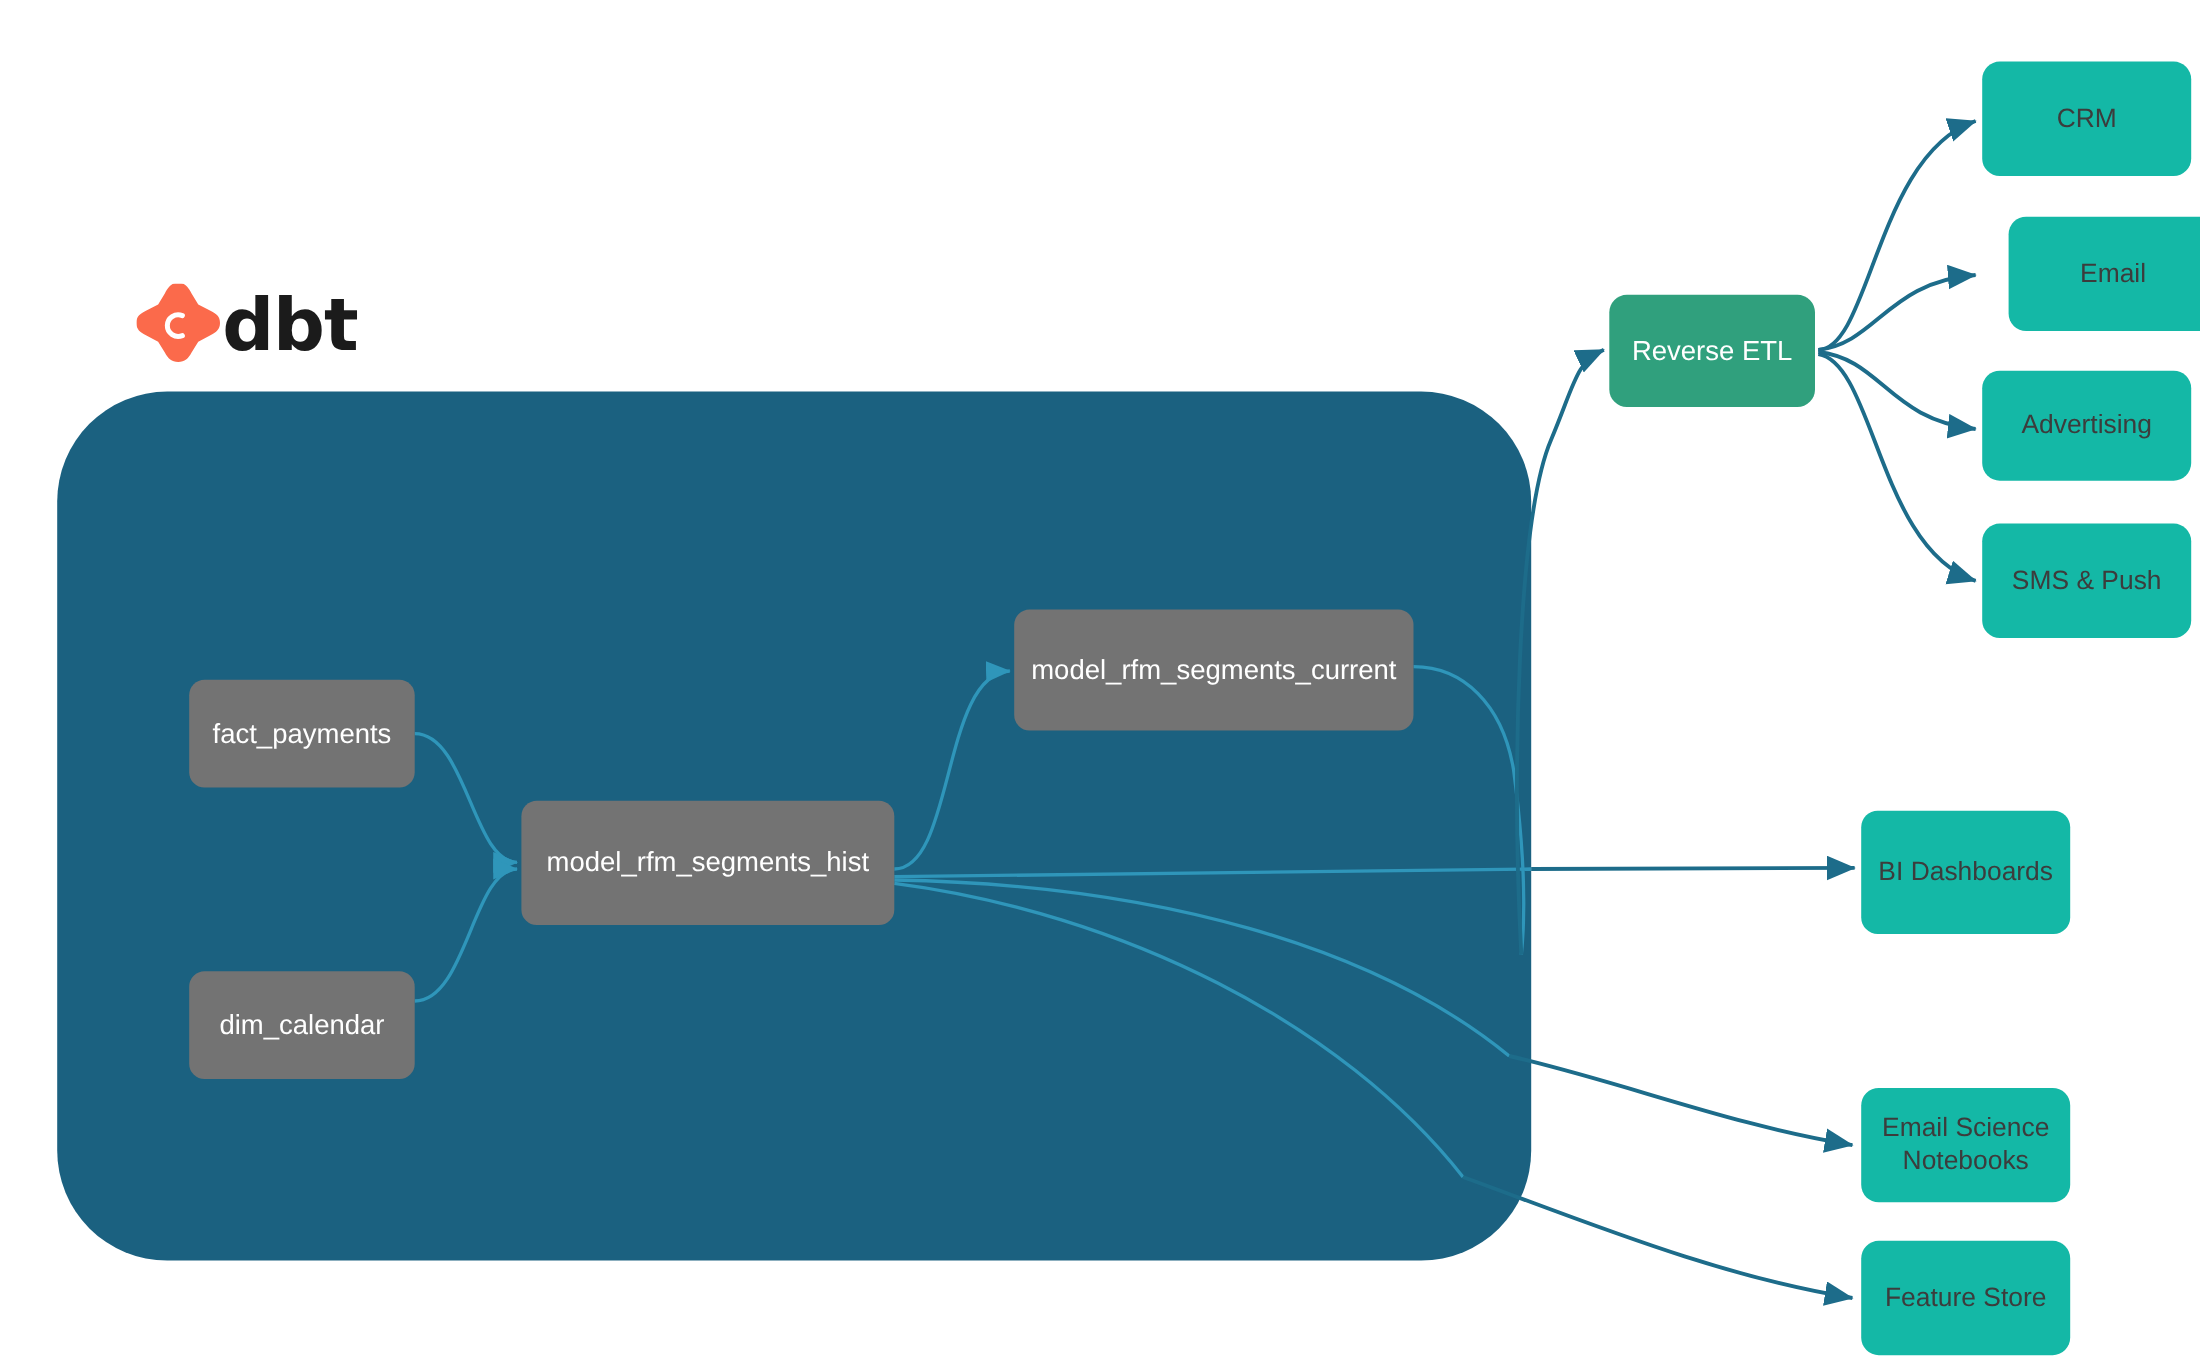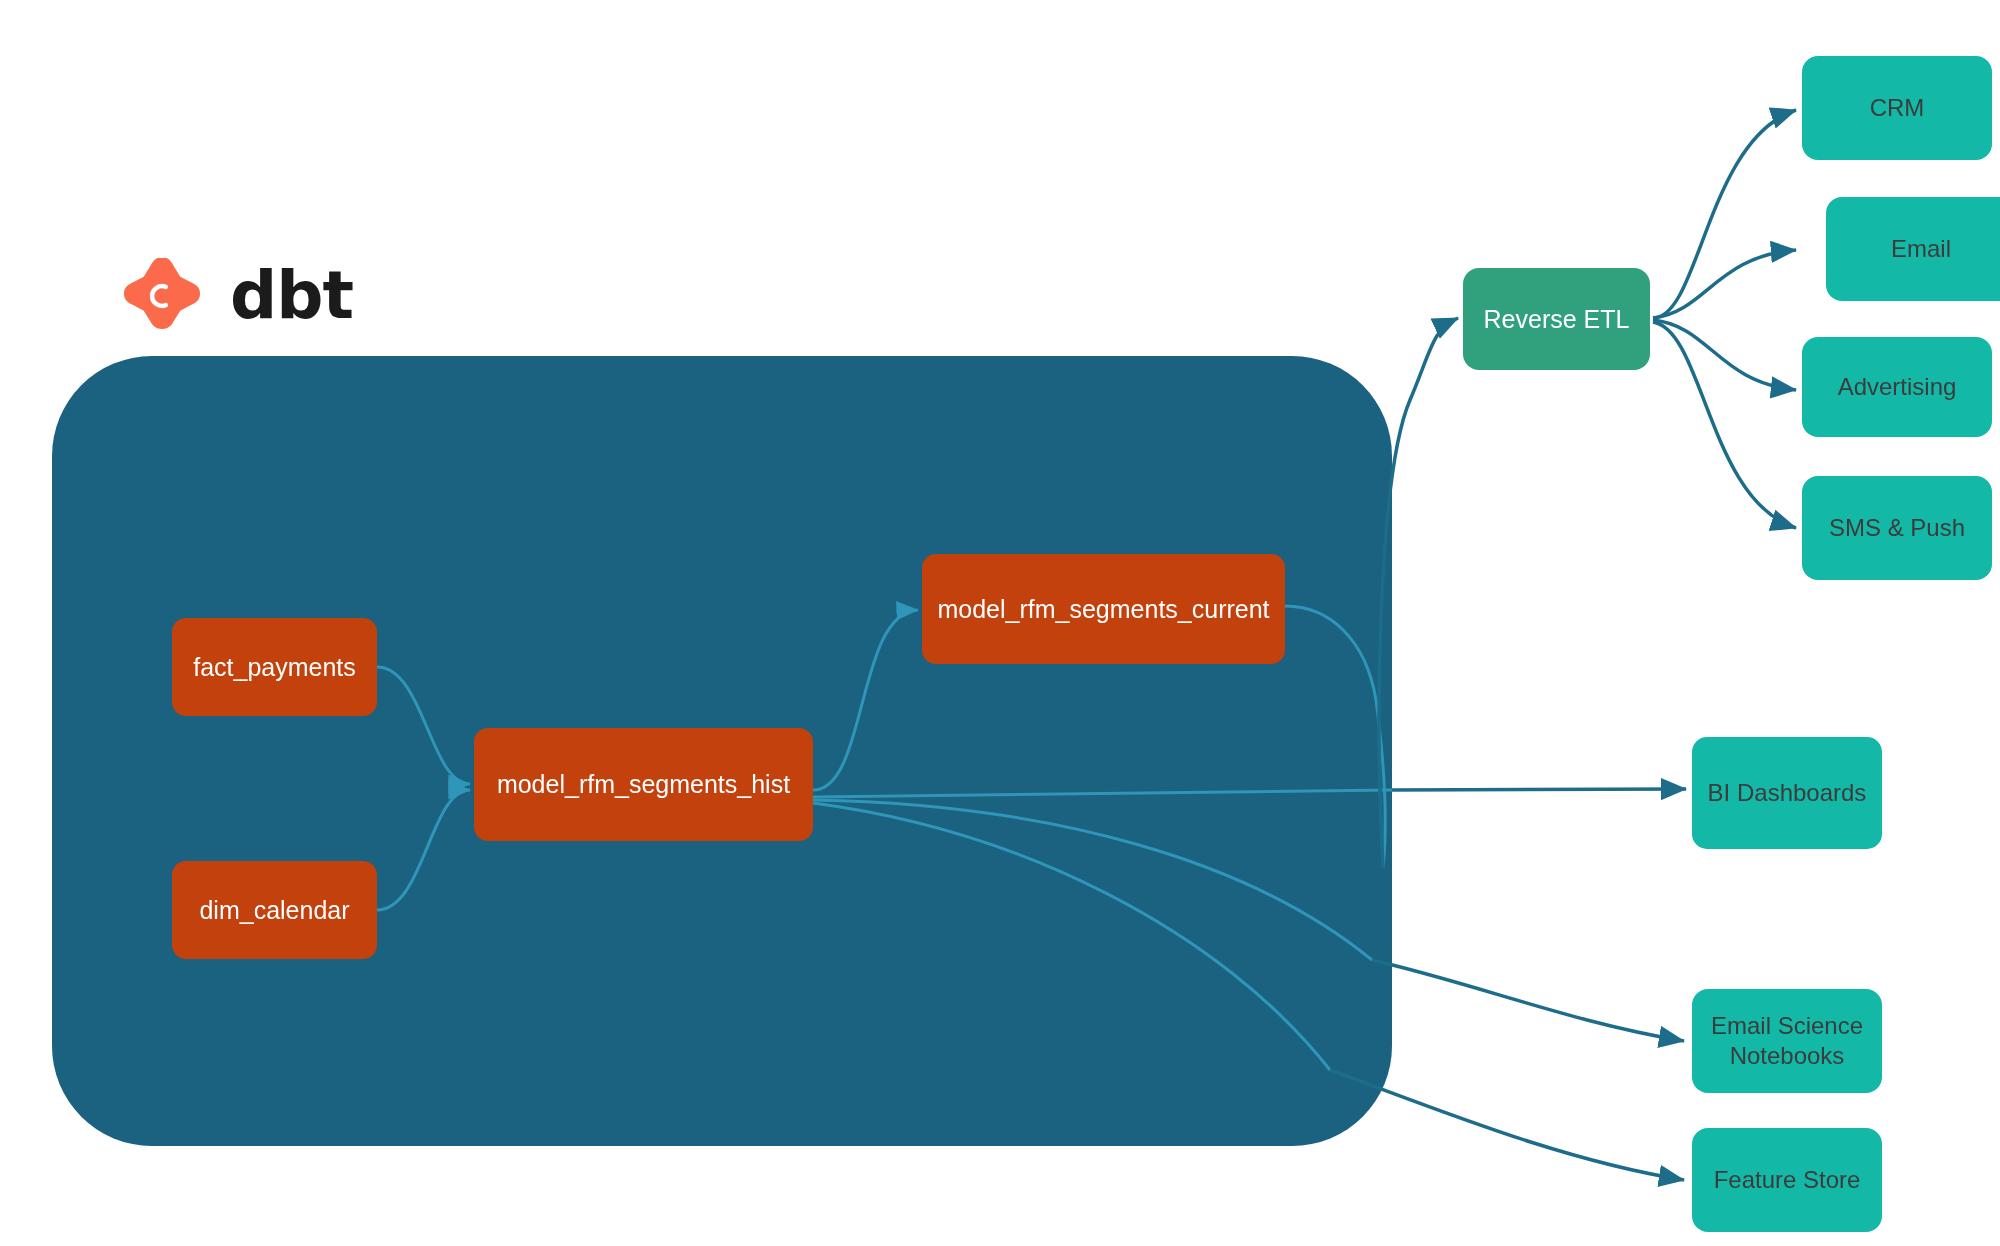--- a/index.html
+++ b/index.html
@@ -26,21 +26,21 @@
     pointer-events: none;
   }
 
   
   .logo-wrap {
     position: absolute;
     left: 124px;
     top: 258px;
     display: flex;
     align-items: center;
-    gap: 30px;
+    gap: 2px;
   }
   .logo-mark {
     width: 76px;
     height: 76px;
     display: block;
   }
   .logo-word {
     font-size: 66px;
     font-weight: bold;
     color: #1b1b1b;
@@ -64,42 +64,42 @@
   .node {
     position: absolute;
     display: flex;
     align-items: center;
     justify-content: center;
     text-align: center;
     box-sizing: border-box;
     border-radius: 14px;
   }
   .node-model {
-    background: #c2410c;
+    background: #737373;
     color: #ffffff;
     font-size: 25px;
     padding: 0 22px;
   }
   .node-tool {
     background: #30a07d;
     color: #ffffff;
     font-size: 25px;
     border-radius: 16px;
     text-align: right;
   }
   .node-dest {
     background: #14b8a6;
     color: #3c3c3c;
     font-size: 24px;
     border-radius: 16px;
     line-height: 1.25;
   }
 
   .n-fact-payments      { left: 172px;  top: 618px;  width: 205px; height: 98px; }
-  .n-dim-calendar       { left: 172px;  top: 861px;  width: 205px; height: 98px; }
+  .n-dim-calendar       { left: 172px;  top: 883px;  width: 205px; height: 98px; }
   .n-rfm-hist           { left: 474px;  top: 728px;  width: 339px; height: 113px; }
   .n-rfm-current        { left: 922px;  top: 554px;  width: 363px; height: 110px; }
   .n-reverse-etl        { left: 1463px; top: 268px;  width: 187px; height: 102px; }
 
   .n-crm                { left: 1802px; top: 56px;   width: 190px; height: 104px; }
   .n-email              { left: 1802px; top: 197px;  width: 190px; height: 104px; margin-left: 24px; }
   .n-advertising        { left: 1802px; top: 337px;  width: 190px; height: 100px; }
   .n-sms-push           { left: 1802px; top: 476px;  width: 190px; height: 104px; }
   .n-bi-dashboards      { left: 1692px; top: 737px;  width: 190px; height: 112px; border-radius: 15px; }
   .n-ds-notebooks       { left: 1692px; top: 989px;  width: 190px; height: 104px; }

